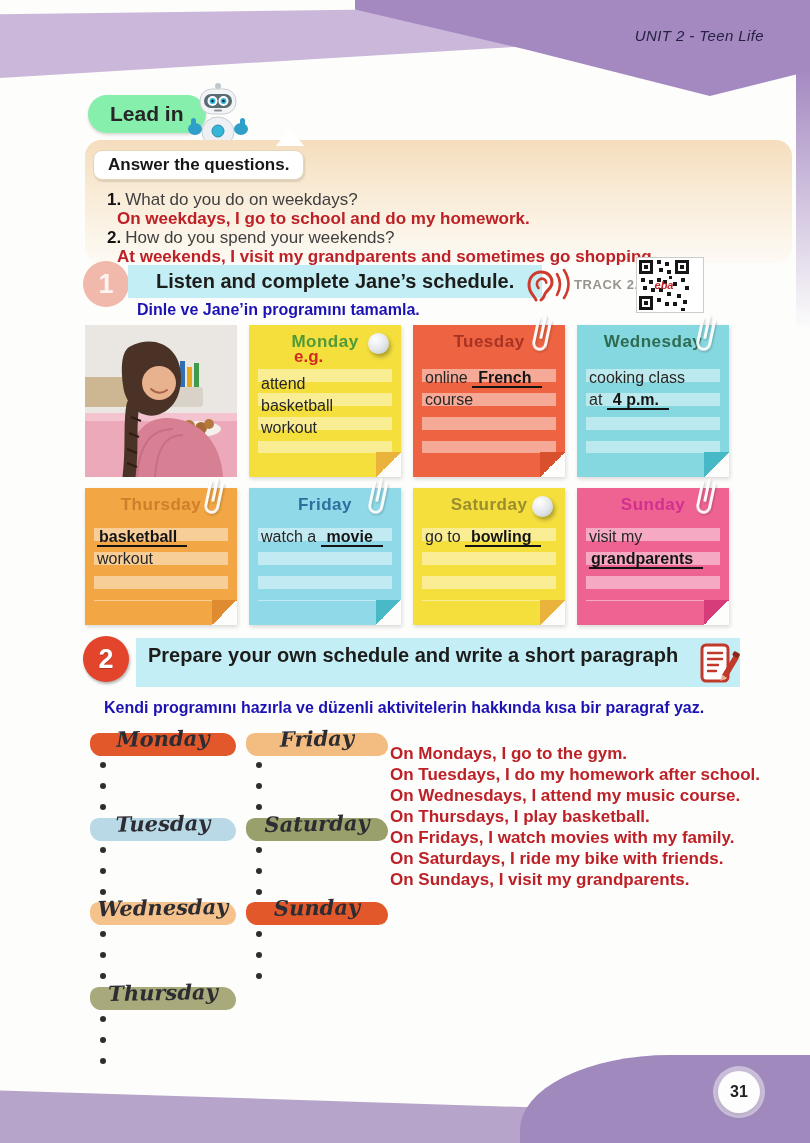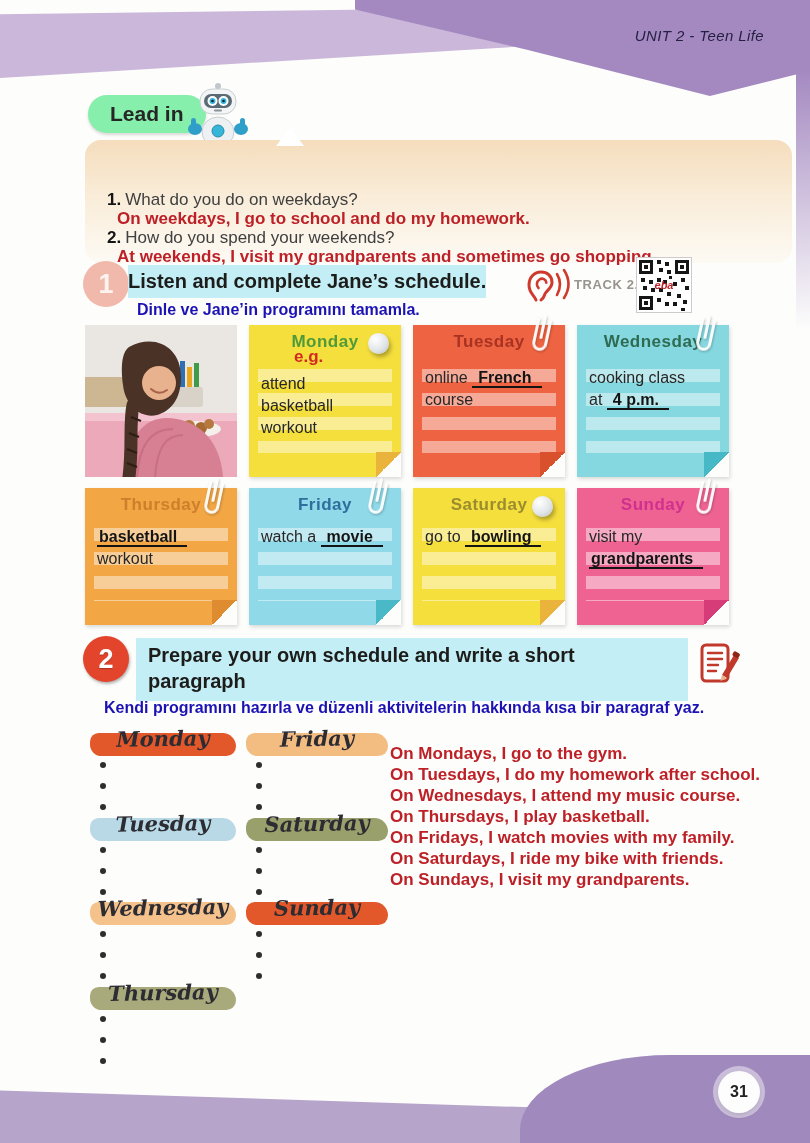--- a/index.html
+++ b/index.html
@@ -50,31 +50,31 @@
 
   
   .badge { position:absolute; width:46px; height:46px; border-radius:50%;
     display:flex; align-items:center; justify-content:center;
     font-size:27px; font-weight:bold; color:#fff; }
   .badge-1 { left:83px; top:261px; background:#efac9f; border:4px dotted #efac9f;
     color:#fdf2ee; opacity:.85; }
   .badge-2 { left:83px; top:636px; background:#e2452c; border:4px dotted #e2452c;
     box-shadow:1px 2px 3px rgba(0,0,0,.3); text-shadow:0 1px 1px rgba(0,0,0,.25); }
   .hl-cyan { background:#c4eef5; color:#1c1c1a; }
-  .act1-title { position:absolute; left:128px; top:265px; padding:5px 0;
+  .act1-title { position:absolute; left:128px; top:265px; padding:5px 28px;
     font-size:20px; font-weight:bold; }
   .ear-icon { position:absolute; left:524px; top:264px; }
   .track-label { position:absolute; left:574px; top:277px; font-size:13px;
     font-weight:bold; color:#98948e; letter-spacing:.6px; }
-  .qr { position:absolute; left:636px; top:257px; width:56px; height:56px; background:#fff;
+  .qr { position:absolute; left:636px; top:257px; width:68px; height:56px; background:#fff;
     border:1px solid #ccc; }
   .blue-sub { position:absolute; font-size:16px; font-weight:bold; color:#1c12b4; }
   .sub-1 { left:137px; top:301px; }
   .sub-2 { left:104px; top:699px; width:692px; }
-  .act2-title { position:absolute; left:136px; top:638px; width:552px; padding:4px 12px 6px;
+  .act2-title { position:absolute; left:136px; top:638px; width:604px; padding:4px 12px 19px;
     font-size:20px; font-weight:bold; line-height:1.32; }
   .write-icon { position:absolute; left:698px; top:641px; }
 
   
   .photo { position:absolute; left:85px; top:325px; width:152px; height:152px; overflow:hidden; }
 
   
   .note { position:absolute; width:152px; box-shadow:1px 2px 4px rgba(0,0,0,.15); }
   .row1 { top:325px; height:152px; }
   .row2 { top:488px; height:137px; }
@@ -144,20 +144,21 @@
       <circle cx="42" cy="49" r="6" fill="#35b6d9" stroke="#2b8aa6"></circle>
       <ellipse cx="19" cy="47" rx="7" ry="6" fill="#2f9fc9"></ellipse>
       <rect x="15" y="36" width="5" height="10" rx="2.5" fill="#2f9fc9"></rect>
       <ellipse cx="65" cy="47" rx="7" ry="6" fill="#2f9fc9"></ellipse>
       <rect x="64" y="36" width="5" height="10" rx="2.5" fill="#2f9fc9"></rect>
     </svg>
   </div>
   <div class="pointer-up"></div>
 
   <div class="answer-panel">
+    <div class="answer-pill">Answer the questions.</div>
     <div class="q-line" style="top:50px;">
       <b>1.</b><span>What do you do on weekdays?</span>
     </div>
     <div class="a-line" style="top:69px;">On weekdays, I go to school and do my homework.</div>
     <div class="q-line" style="top:88px;">
       <b>2.</b><span>How do you spend your weekends?</span>
     </div>
     <div class="a-line" style="top:107px;">At weekends, I visit my grandparents and sometimes go shopping.</div>
   </div>
 

